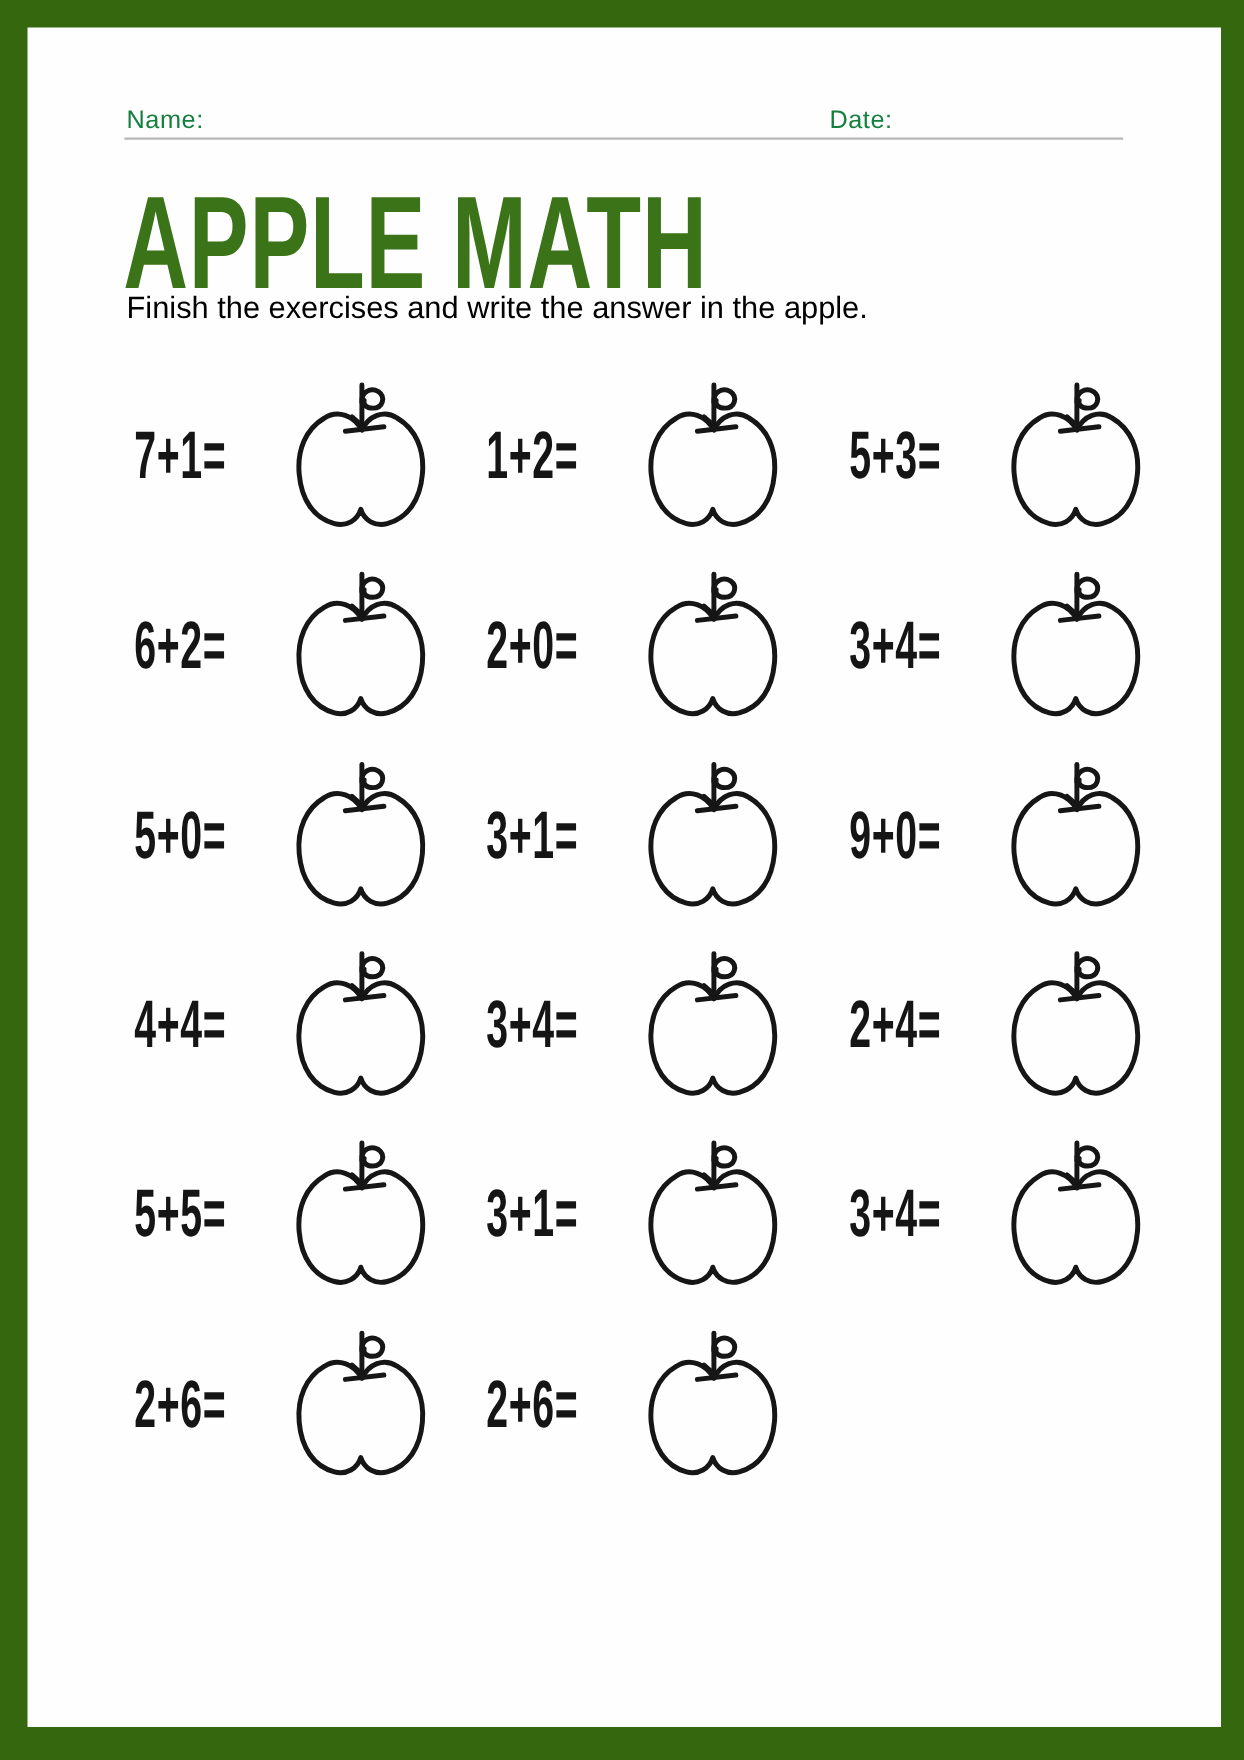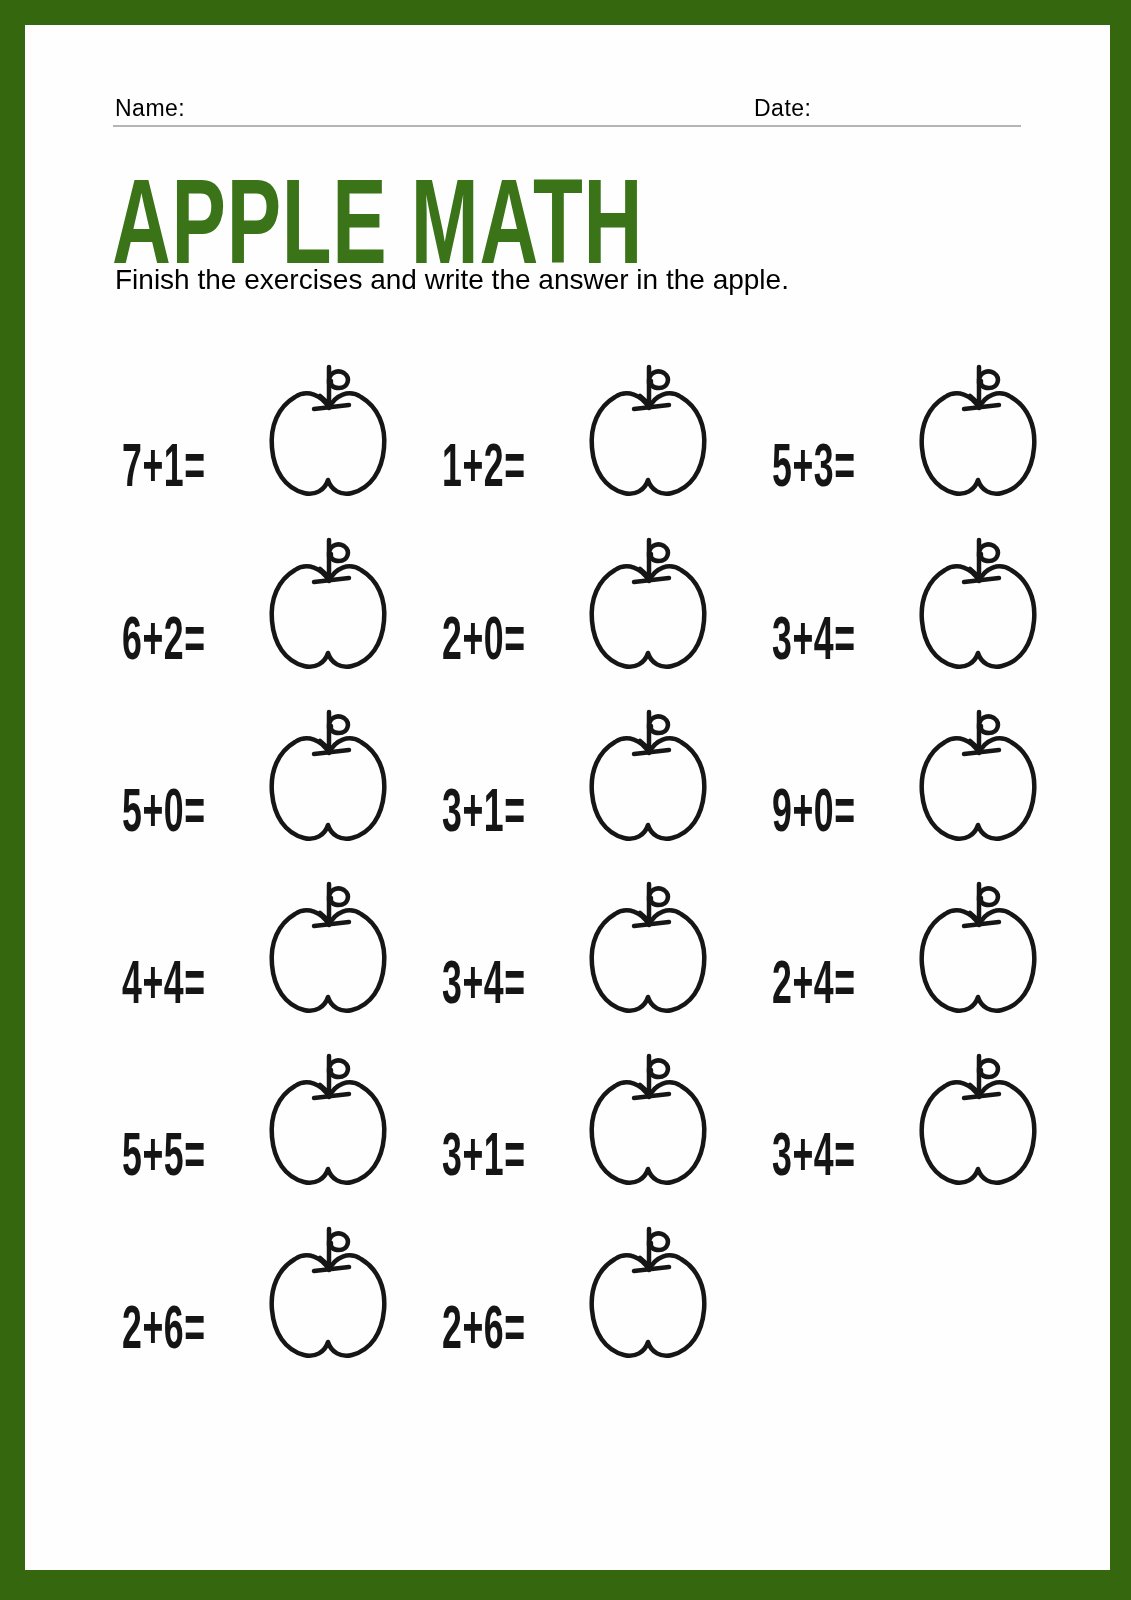--- a/index.html
+++ b/index.html
@@ -12,21 +12,21 @@
   }
   .page {
     position: absolute;
     left: 25px; top: 25px; right: 21px; bottom: 30px;
     background: var(--paper, #fefefe);
   }
   .field-label {
     position: absolute;
     top: 70px;
     font-size: 23px;
-    color: #000000;
+    color: #15803d;
     letter-spacing: 0.5px;
   }
   .name-label { left: 90px; }
   .date-label { left: 729px; }
   .header-line {
     position: absolute;
     left: 88px; top: 100px;
     width: 908px; height: 2px;
     background: #b5b5b5;
   }
@@ -52,21 +52,21 @@
   }
   .grid {
     position: absolute;
     left: 90px; top: 303px;
     display: grid;
     grid-template-columns: 320px 330px 320px;
     grid-auto-rows: 172.3px;
   }
   .cell {
     display: flex;
-    align-items: flex-end;
+    align-items: center;
     padding-left: 7px;
   }
   .expr {
     flex: 0 0 118px;
     font-size: 61px;
     font-weight: bold;
     color: #151515;
     white-space: nowrap;
     letter-spacing: 1px;
     transform: scaleX(0.585);

